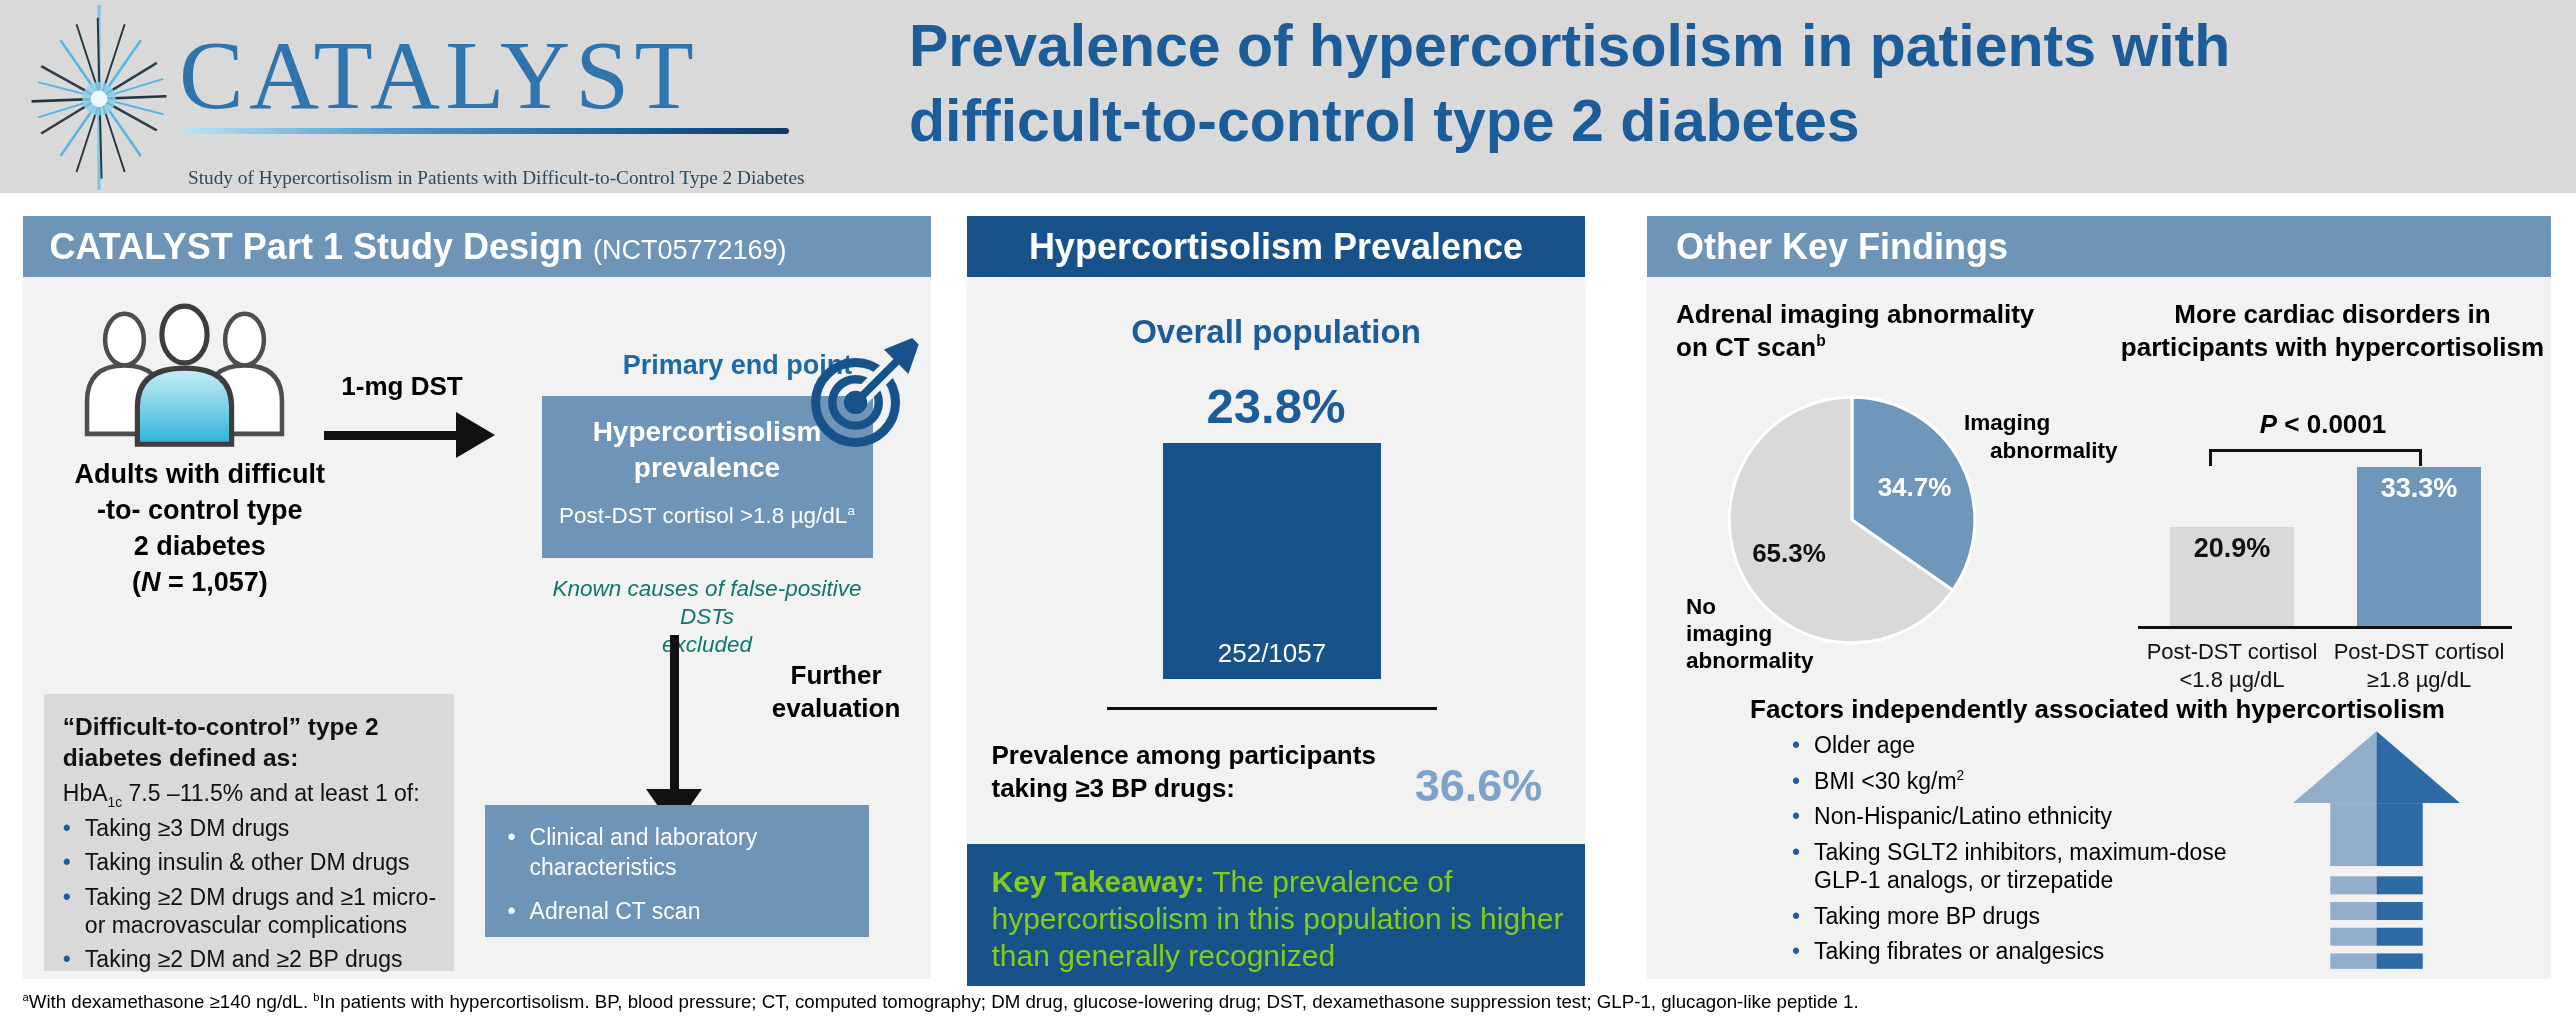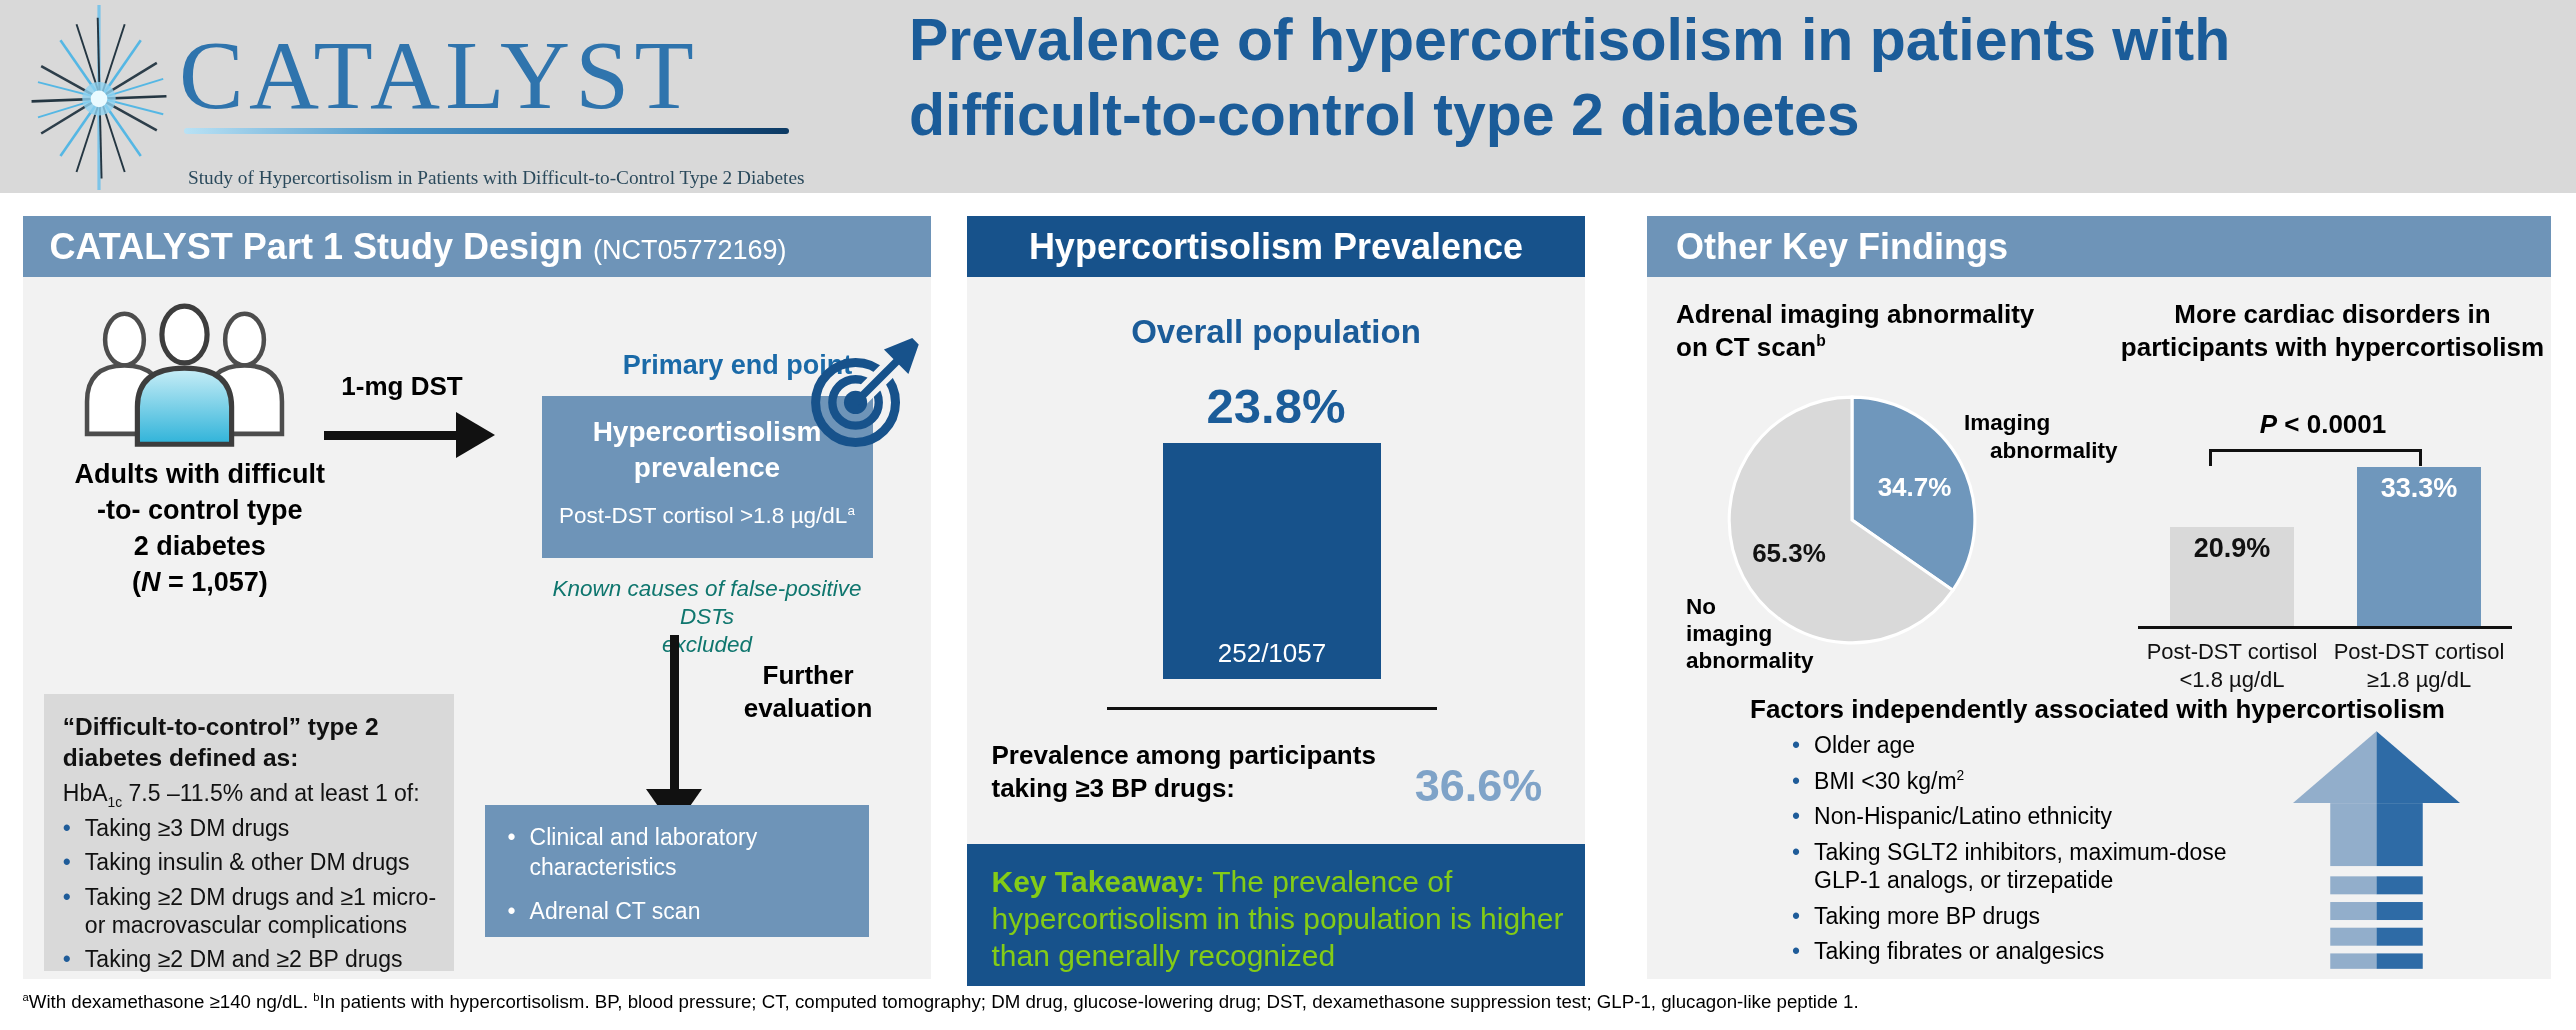--- a/index.html
+++ b/index.html
@@ -53,21 +53,21 @@
       <line x1="80" y1="30" x2="155" y2="260" stroke="#243642" stroke-width="3"></line>
       <line x1="80" y1="260" x2="155" y2="30" stroke="#243642" stroke-width="3"></line>
       <line x1="20" y1="120" x2="215" y2="170" stroke="#55b7e4" stroke-width="3"></line>
       <line x1="20" y1="175" x2="215" y2="115" stroke="#55b7e4" stroke-width="3"></line>
       <circle cx="115" cy="146" r="26" fill="#8ed2f0" opacity="0.8"></circle>
       <circle cx="115" cy="146" r="13" fill="#eafaff"></circle>
     </svg>
     <div class="abs wordmark" style="left:179px;top:27px;">CATALYST</div>
     <div class="abs logo-underline" style="left:184px;top:128px;width:605px;"></div>
     <div class="abs tagline" style="left:188px;top:139px;">Study of Hypercortisolism in Patients with Difficult-to-Control Type 2 Diabetes</div>
-    <div class="abs pagetitle" style="left:909px;top:3px;">
+    <div class="abs pagetitle" style="left:909px;top:9px;">
       <div>Prevalence of hypercortisolism in patients with</div>
       <div>difficult-to-control type 2 diabetes</div>
     </div>
   </div>
 
   <div class="abs panel" style="left:22.5px;top:216px;width:908px;height:763px;">
     <div class="phead steel" style="padding-left:27px;">
       <span>CATALYST Part 1 Study Design</span>
       <span style="font-weight:normal;font-size:27px;"> </span><span style="font-weight:normal;font-size:27px;margin-top:48px;">(NCT05772169)</span>
     </div>
@@ -116,21 +116,21 @@
       <path d="M124 18 L162 56 L178 10 L168 0 Z" fill="#17528b"></path>
     </svg>
 
     <div class="abs ctr it" style="left:504px;top:359px;width:361px;font-size:22.5px;line-height:28px;color:#0f766e;">
       <div>Known causes of false-positive DSTs</div>
       <div>excluded</div>
     </div>
 
     <div class="abs blackline" style="left:647px;top:419px;width:9px;height:156px;"></div>
     <div class="abs arrD-head" style="left:623px;top:573px;"></div>
-    <div class="abs ctr bold" style="left:692px;top:443px;width:187px;font-size:26px;line-height:33px;">
+    <div class="abs ctr bold" style="left:720px;top:443px;width:187px;font-size:26px;line-height:33px;">
       <div>Further</div>
       <div>evaluation</div>
     </div>
 
     <div class="abs bluebox" style="left:462px;top:589px;width:384px;height:132px;padding:16.7px 0 0 23px;box-sizing:border-box;font-size:23px;line-height:30px;">
       <div class="brow">
           <span class="bdot white">•</span>
           <span style="width:277px;">Clinical and laboratory characteristics</span>
         </div>
       <div class="brow" style="margin-top:14px;">

